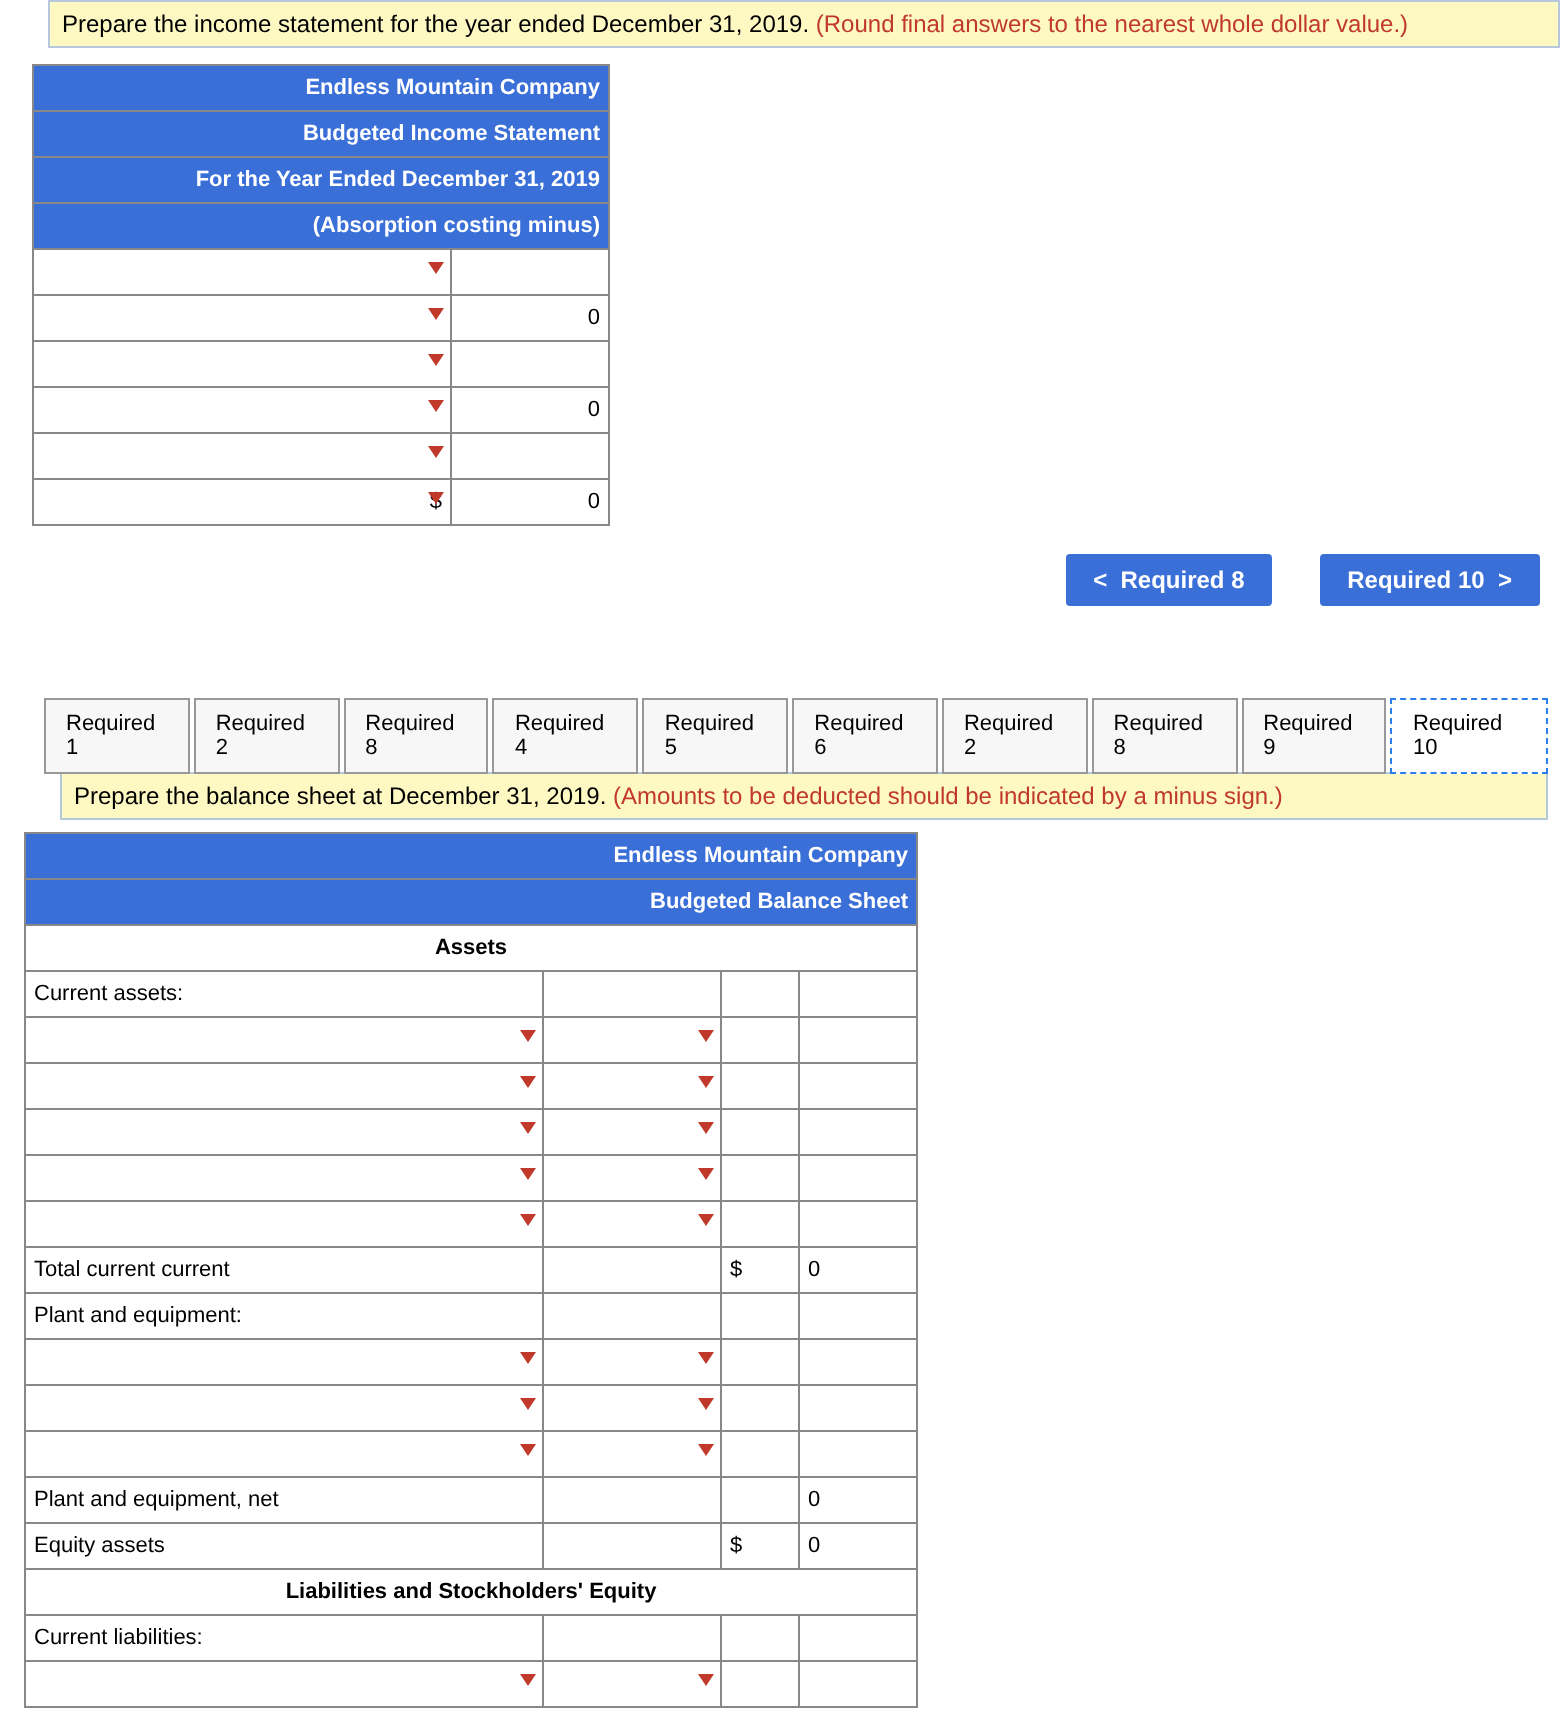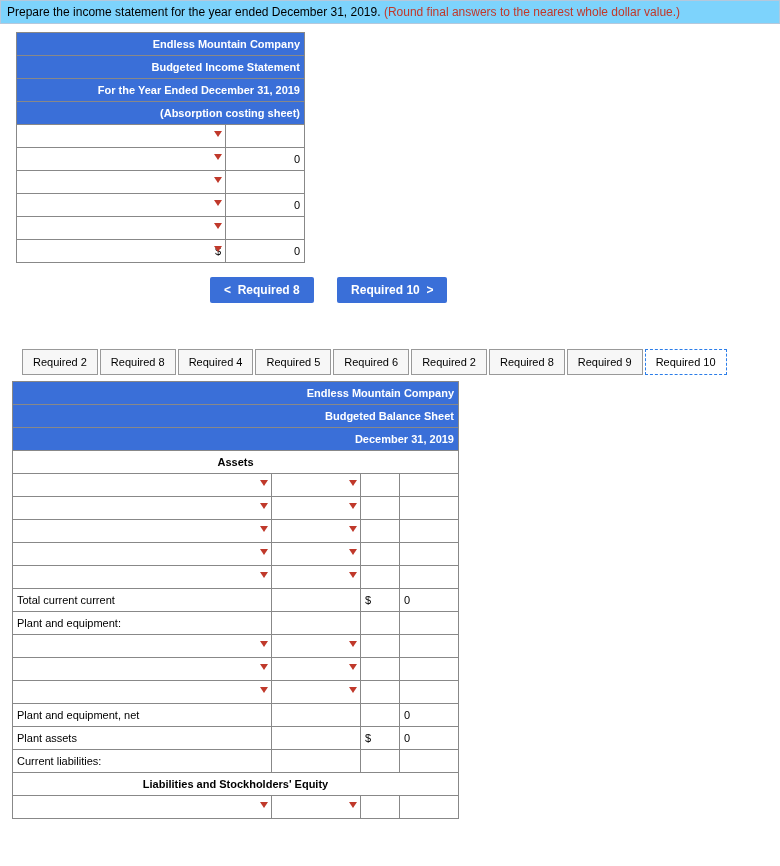--- a/index.html
+++ b/index.html
@@ -5,24 +5,25 @@
   body {
     font-family: Arial, sans-serif;
     font-size: 12px;
     margin: 0;
     padding: 0;
     background: #fff;
     color: #000;
     width: 780px;
   }
   .instruction {
-    background: #7dd3fc;
+    background: #fef9c3;
     padding: 4px 6px;
     font-size: 12px;
     border: 1px solid #b5c8dc;
+    margin-left: 24px;
   }
   .instruction .red { color: #c0392b; }
   table.statement {
     border-collapse: collapse;
     margin: 8px 0 0 16px;
   }
   table.statement td, table.statement th {
     border: 1px solid #888;
     padding: 2px 4px;
     height: 18px;
@@ -44,21 +45,21 @@
   .dropdown-seg::after {
     content: "";
     position: absolute;
     right: 3px; top: 6px;
     border-left: 4px solid transparent;
     border-right: 4px solid transparent;
     border-top: 6px solid #c0392b;
   }
   .nav-row {
     margin: 14px 0 0 0;
-    text-align:left;
+    text-align:right;
     padding-left: 200px;
   }
   .nav-btn {
     display: inline-block;
     color: #fff;
     background: #3a6fd8;
     padding: 6px 14px;
     font-size: 12px;
     font-weight: bold;
     border-radius: 2px;
@@ -116,21 +117,21 @@
       <tr>
         <td class="blue-header label-cell" colspan="2">Endless Mountain Company</td>
       </tr>
   <tr>
         <td class="blue-header" colspan="2">Budgeted Income Statement</td>
       </tr>
   <tr>
         <td class="blue-header" colspan="2">For the Year Ended December 31, 2019</td>
       </tr>
   <tr>
-        <td class="blue-header" colspan="2">(Absorption costing sheet)</td>
+        <td class="blue-header" colspan="2">(Absorption costing minus)</td>
       </tr>
   <tr>
         <td class="dropdown-seg label-cell"></td>
         <td class="input-cell"></td>
       </tr>
   <tr>
         <td class="dropdown-seg"></td>
         <td class="input-cell">0</td>
       </tr>
   <tr>
@@ -152,47 +153,54 @@
 </tbody>
   </table>
 
 <div class="nav-row">
   <span class="nav-btn"><span class="chev">&lt;</span>&nbsp;&nbsp;<span>Required 8</span></span>
   <span class="nav-btn"><span>Required 10</span>&nbsp;&nbsp;<span class="chev">&gt;</span></span>
 </div>
 
 <div class="tabs-wrap">
   <div class="tabs">
+    <div class="tab">Required 1</div>
     <div class="tab">Required 2</div>
     <div class="tab">Required 8</div>
     <div class="tab">Required 4</div>
     <div class="tab">Required 5</div>
     <div class="tab">Required 6</div>
     <div class="tab">Required 2</div>
     <div class="tab">Required 8</div>
     <div class="tab">Required 9</div>
     <div class="tab active">Required 10</div>
   </div>
 
+  <div class="instruction" style="margin-top:-1px">
+    <span>Prepare the balance sheet at December 31, 2019. </span><span class="red">(Amounts to be deducted should be indicated by a minus sign.)</span>
+  </div>
 
   <table class="bs-table">
     <tbody>
         <tr>
           <td class="blue-header" colspan="4">Endless Mountain Company</td>
         </tr>
     <tr>
           <td class="blue-header" colspan="4">Budgeted Balance Sheet</td>
         </tr>
     <tr>
-          <td class="blue-header" colspan="4">December 31, 2019</td>
-        </tr>
-    <tr>
           <td class="bold center" colspan="4">Assets</td>
         </tr>
 
+    <tr>
+          <td class="bs-col-a">Current assets:</td>
+          <td class="bs-col-b"></td>
+          <td class="bs-col-c"></td>
+          <td class="bs-col-d"></td>
+        </tr>
     <tr>
           <td class="dropdown-seg bs-col-a"></td>
           <td class="dropdown-seg bs-col-b"></td>
           <td class="bs-col-c"></td>
           <td class="bs-col-d"></td>
         </tr>
     <tr>
           <td class="dropdown-seg"></td>
           <td class="dropdown-seg"></td>
           <td></td>
@@ -246,34 +254,34 @@
           <td></td>
           <td></td>
         </tr>
     <tr>
           <td>Plant and equipment, net</td>
           <td></td>
           <td></td>
           <td>0</td>
         </tr>
     <tr>
-          <td>Plant assets</td>
+          <td>Equity assets</td>
           <td></td>
           <td>$</td>
           <td>0</td>
         </tr>
 
     <tr>
+          <td class="bold center" colspan="4">Liabilities and Stockholders' Equity</td>
+        </tr>
+    <tr>
           <td>Current liabilities:</td>
           <td></td>
           <td></td>
           <td></td>
-        </tr>
-    <tr>
-          <td class="bold center" colspan="4">Liabilities and Stockholders' Equity</td>
         </tr>
     <tr>
           <td class="dropdown-seg"></td>
           <td class="dropdown-seg"></td>
           <td></td>
           <td></td>
         </tr>
 
   </tbody>
     </table>

